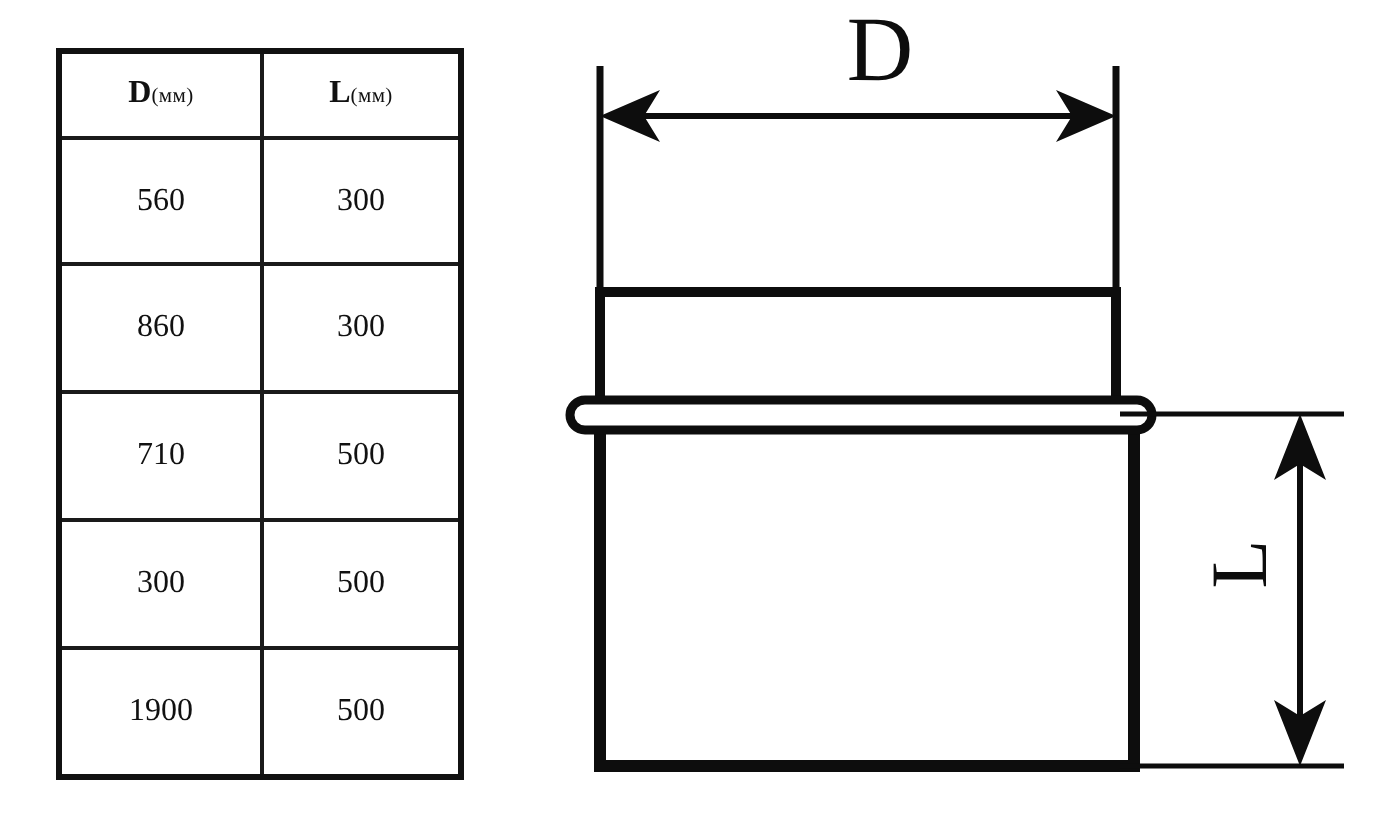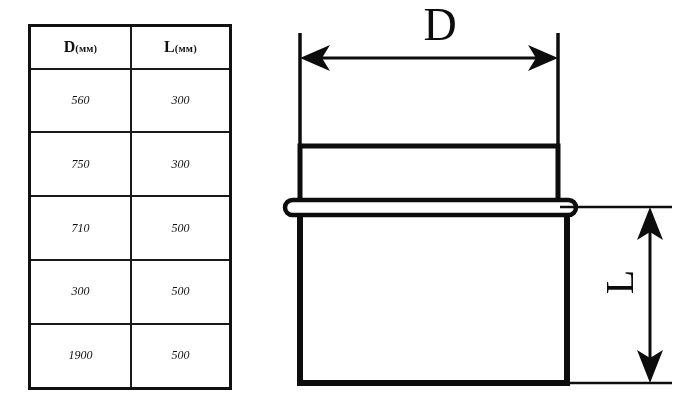--- a/index.html
+++ b/index.html
@@ -36,25 +36,24 @@
     height: 40.6px;
     color: #111111;
     background: #ffffff;
   }
   #spec-table th {
     font-weight: bold;
     font-size: 15px;
   }
   #spec-table td {
     font-weight: normal;
-    font-size: 12px;
-    font-style: italic;
+    font-size: 16px;
   }
   .hdr-main { font-size: 16px; font-weight: bold; }
-  .hdr-unit { font-size: 10.5px; font-weight: bold; letter-spacing: 0.2px; }
+  .hdr-unit { font-size: 10.5px; font-weight: normal; letter-spacing: 0.2px; }
   .col-d { width: 99px; }
   .col-l { width: 97px; }
 
   
   #drawing {
     position: absolute;
     left: 260px;
     top: 0;
     width: 440px;
     height: 418px;
@@ -103,21 +102,21 @@
           <span class="hdr-main">L</span><span class="hdr-unit">(мм)</span>
         </th>
       </tr>
     </thead>
     <tbody>
       <tr>
         <td>560</td>
         <td>300</td>
       </tr>
       <tr>
-        <td>750</td>
+        <td>860</td>
         <td>300</td>
       </tr>
       <tr>
         <td>710</td>
         <td>500</td>
       </tr>
       <tr>
         <td>300</td>
         <td>500</td>
       </tr>

